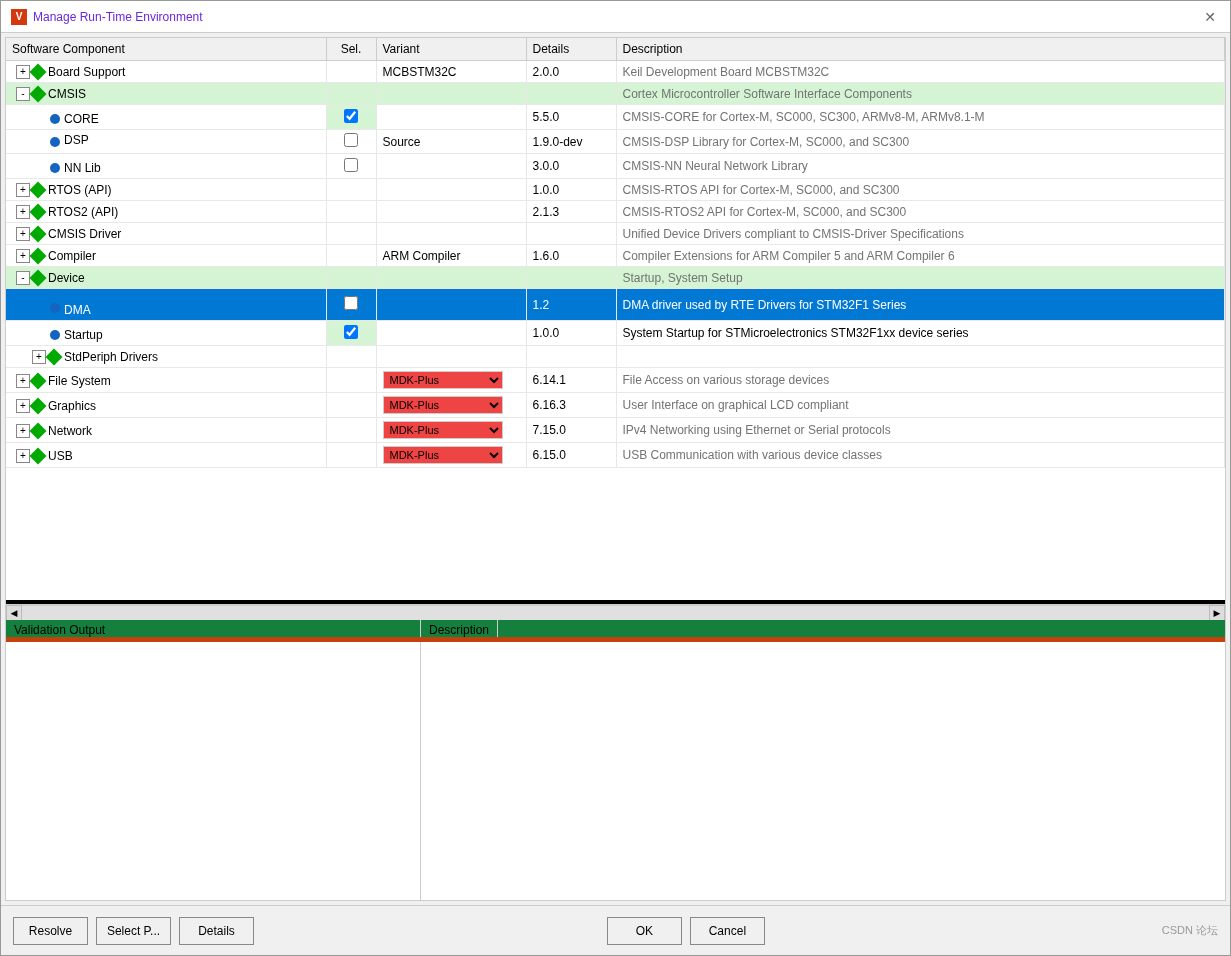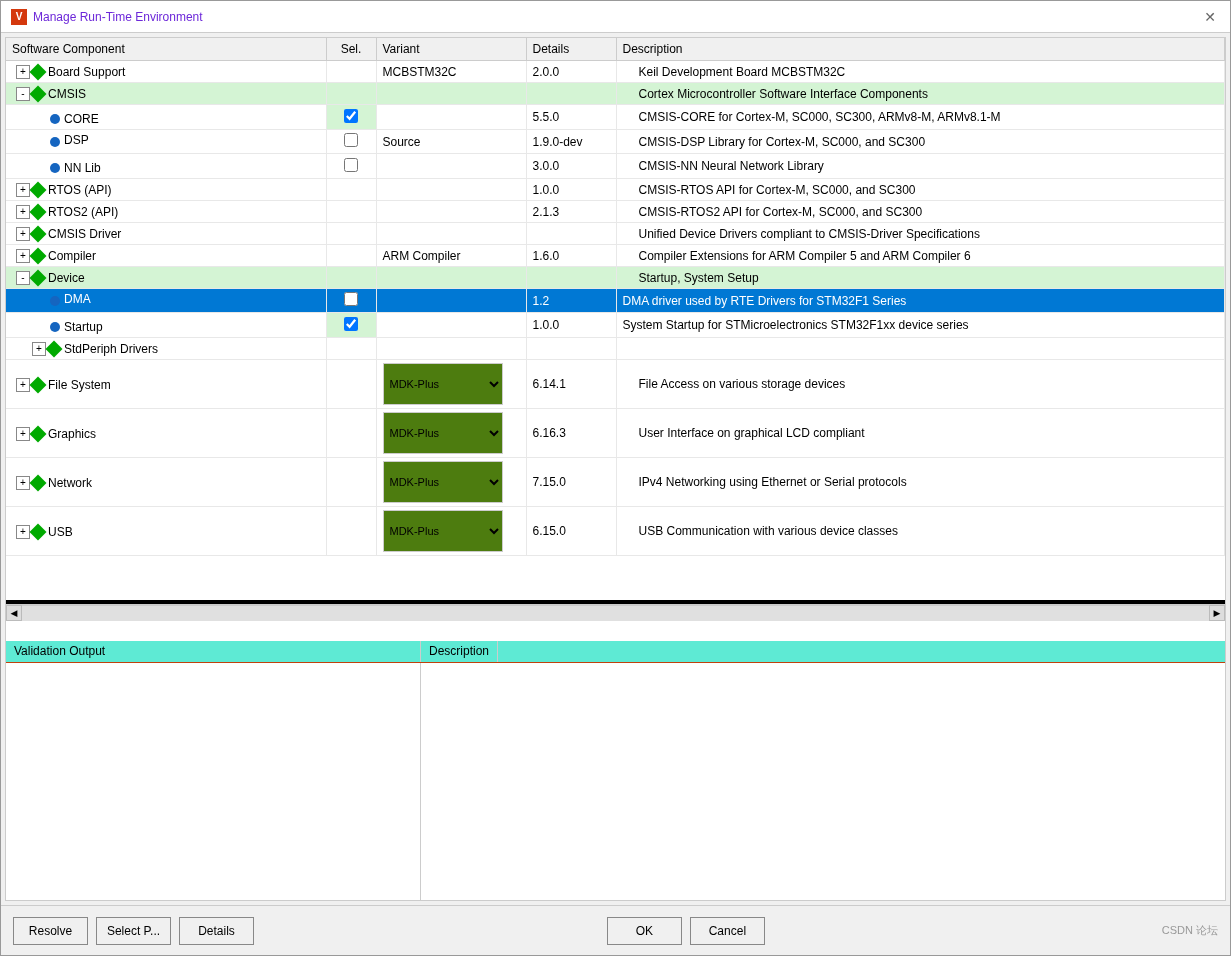--- a/index.html
+++ b/index.html
@@ -159,49 +159,47 @@
       border-radius: 50%;
       margin-right: 4px;
       vertical-align: middle;
     }
 
     .component-name {
       vertical-align: middle;
     }
     
     a {
-      color: #000000;
+      color: #737373;
       text-decoration: none;
-      margin-left: 16px;
     }
     
     .checkbox-cell {
       text-align: center;
     }
     
     .variant-select {
       width: 120px;
       font-size: 11px;
       border: 1px solid #ccc;
-      padding: 13px 2px;
-      background: #4d7c0f;
+      padding: 1px 2px;
+      background: #ef4444;
     }
     
     .bottom-section {
       height: 280px;
       display: flex;
       flex-direction: column;
     }
     
     .bottom-header {
       display: flex;
-      background: #5eead4;
-      border-bottom: 1px solid #c2410c;
+      background: #15803d;
+      border-bottom: 5px solid #c2410c;
       height: 22px;
-      margin-top: 21px;
     }
     
     .bottom-header-col {
       padding: 3px 8px;
       font-weight: normal;
       border-right: 1px solid #ccc;
       font-size: 12px;
     }
     
     .bottom-header-col:first-child {
@@ -437,21 +435,21 @@
                   <span class="expand-icon">-</span>
                   <span class="diamond-icon"></span>
                   <span class="component-name">Device</span>
                 </span></td>
               <td class="col-sel checkbox-cell"></td>
               <td class="col-variant"></td>
               <td class="col-version"></td>
               <td><a href="#">Startup, System Setup</a></td>
             </tr>
             <tr class="selected">
-              <td class="col-component"><span style="padding-left:20px; display:inline-flex; align-items:flex-end;">
+              <td class="col-component"><span style="padding-left:20px; display:inline-flex; align-items:flex-start;">
                   <span style="display:inline-block;width:16px;margin-right:2px;"></span>
                   <span class="blue-icon"></span>
                   <span class="component-name">DMA</span>
                 </span></td>
               <td class="col-sel checkbox-cell"><input type="checkbox" style="width: 14px; height: 14px;"></td>
               <td class="col-variant"></td>
               <td class="col-version">1.2</td>
               <td>DMA driver used by RTE Drivers for STM32F1 Series</td>
             </tr>
             <tr>

